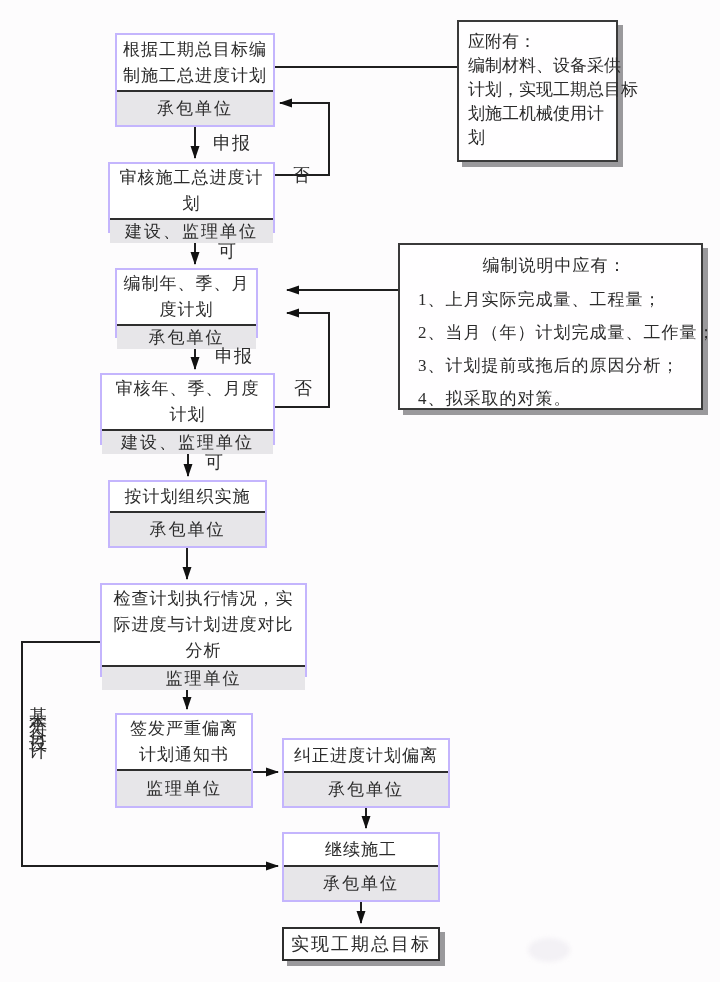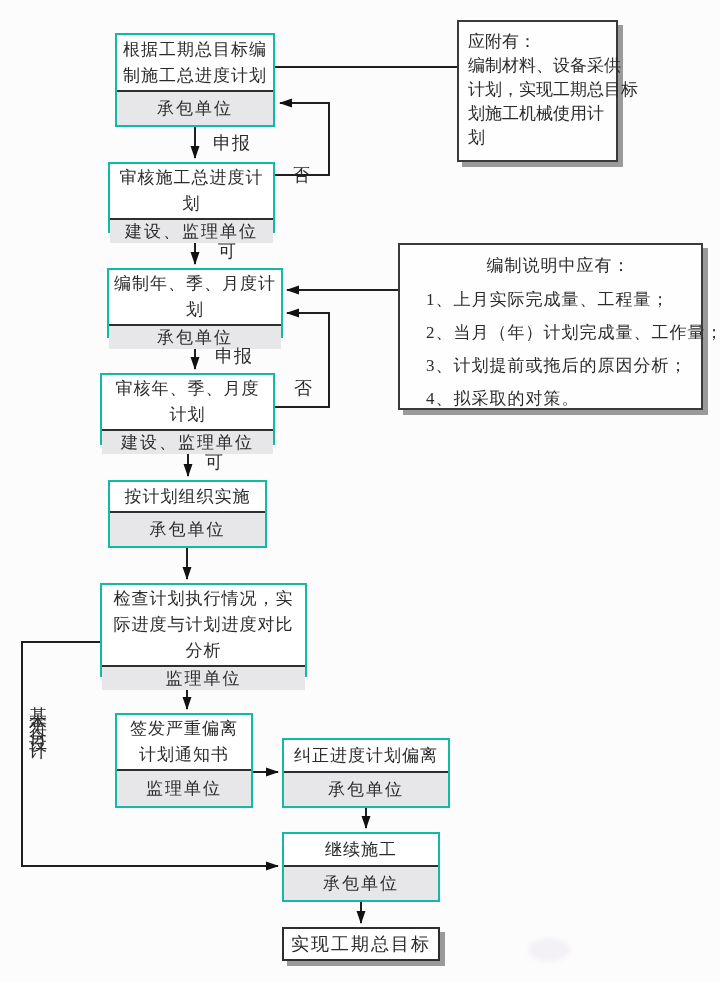--- a/index.html
+++ b/index.html
@@ -14,21 +14,21 @@
     background:#fdfcfd;
     overflow:hidden;
   }
   svg.connectors{
     position:absolute;left:0;top:0;width:720px;height:982px;
     pointer-events:none;
   }
   
   .pbox{
     position:absolute;
-    border:2px solid #14b8a6;
+    border:2px solid #c4b5fd;
     background:#ffffff;
     display:flex;flex-direction:column;
     box-sizing:border-box;
   }
   .pbox .title{
     flex:1;
     display:flex;align-items:center;justify-content:center;
     text-align:center;
     font-size:17px;line-height:26px;letter-spacing:1px;
     padding:1px 5px;
@@ -53,21 +53,21 @@
   .note{
     position:absolute;
     border:2px solid #3a3a3a;
     background:#fffeff;
     box-sizing:border-box;
     box-shadow:5px 5px 0 #9a999c;
     font-size:17px;
   }
   .note .nline{white-space:nowrap;line-height:24px;}
   .note1{padding:8px 20px 6px 9px;}
-  .note2{padding:8px 10px 6px 26px;}
+  .note2{padding:8px 10px 6px 18px;}
   .note2 .ntitle{text-align:center;line-height:26px;margin-bottom:4px;letter-spacing:1px;}
   .note2 .nitem{line-height:33px;white-space:nowrap;letter-spacing:1px;}
   
   .alabel{
     position:absolute;
     font-size:18px;letter-spacing:1px;
     background:transparent;
   }
   
   .vlabel{
@@ -113,21 +113,21 @@
   <div class="pbox" style="left:115px;top:33px;width:160px;height:94px">
     <div class="title">根据工期总目标编制施工总进度计划</div>
     <div class="unit" style="height:33px">承包单位</div>
   </div>
 
   <div class="pbox" style="left:108px;top:162px;width:167px;height:71px">
     <div class="title">审核施工总进度计划</div>
     <div class="unit" style="height:34px">建设、监理单位</div>
   </div>
 
-  <div class="pbox" style="left:107px;top:268px;width:176px;height:70px">
+  <div class="pbox" style="left:115px;top:268px;width:143px;height:70px">
     <div class="title">编制年、季、月度计划</div>
     <div class="unit" style="height:34px">承包单位</div>
   </div>
 
   <div class="pbox" style="left:100px;top:373px;width:175px;height:72px">
     <div class="title">审核年、季、月度计划</div>
     <div class="unit" style="height:35px">建设、监理单位</div>
   </div>
 
   <div class="pbox" style="left:108px;top:480px;width:159px;height:68px">

